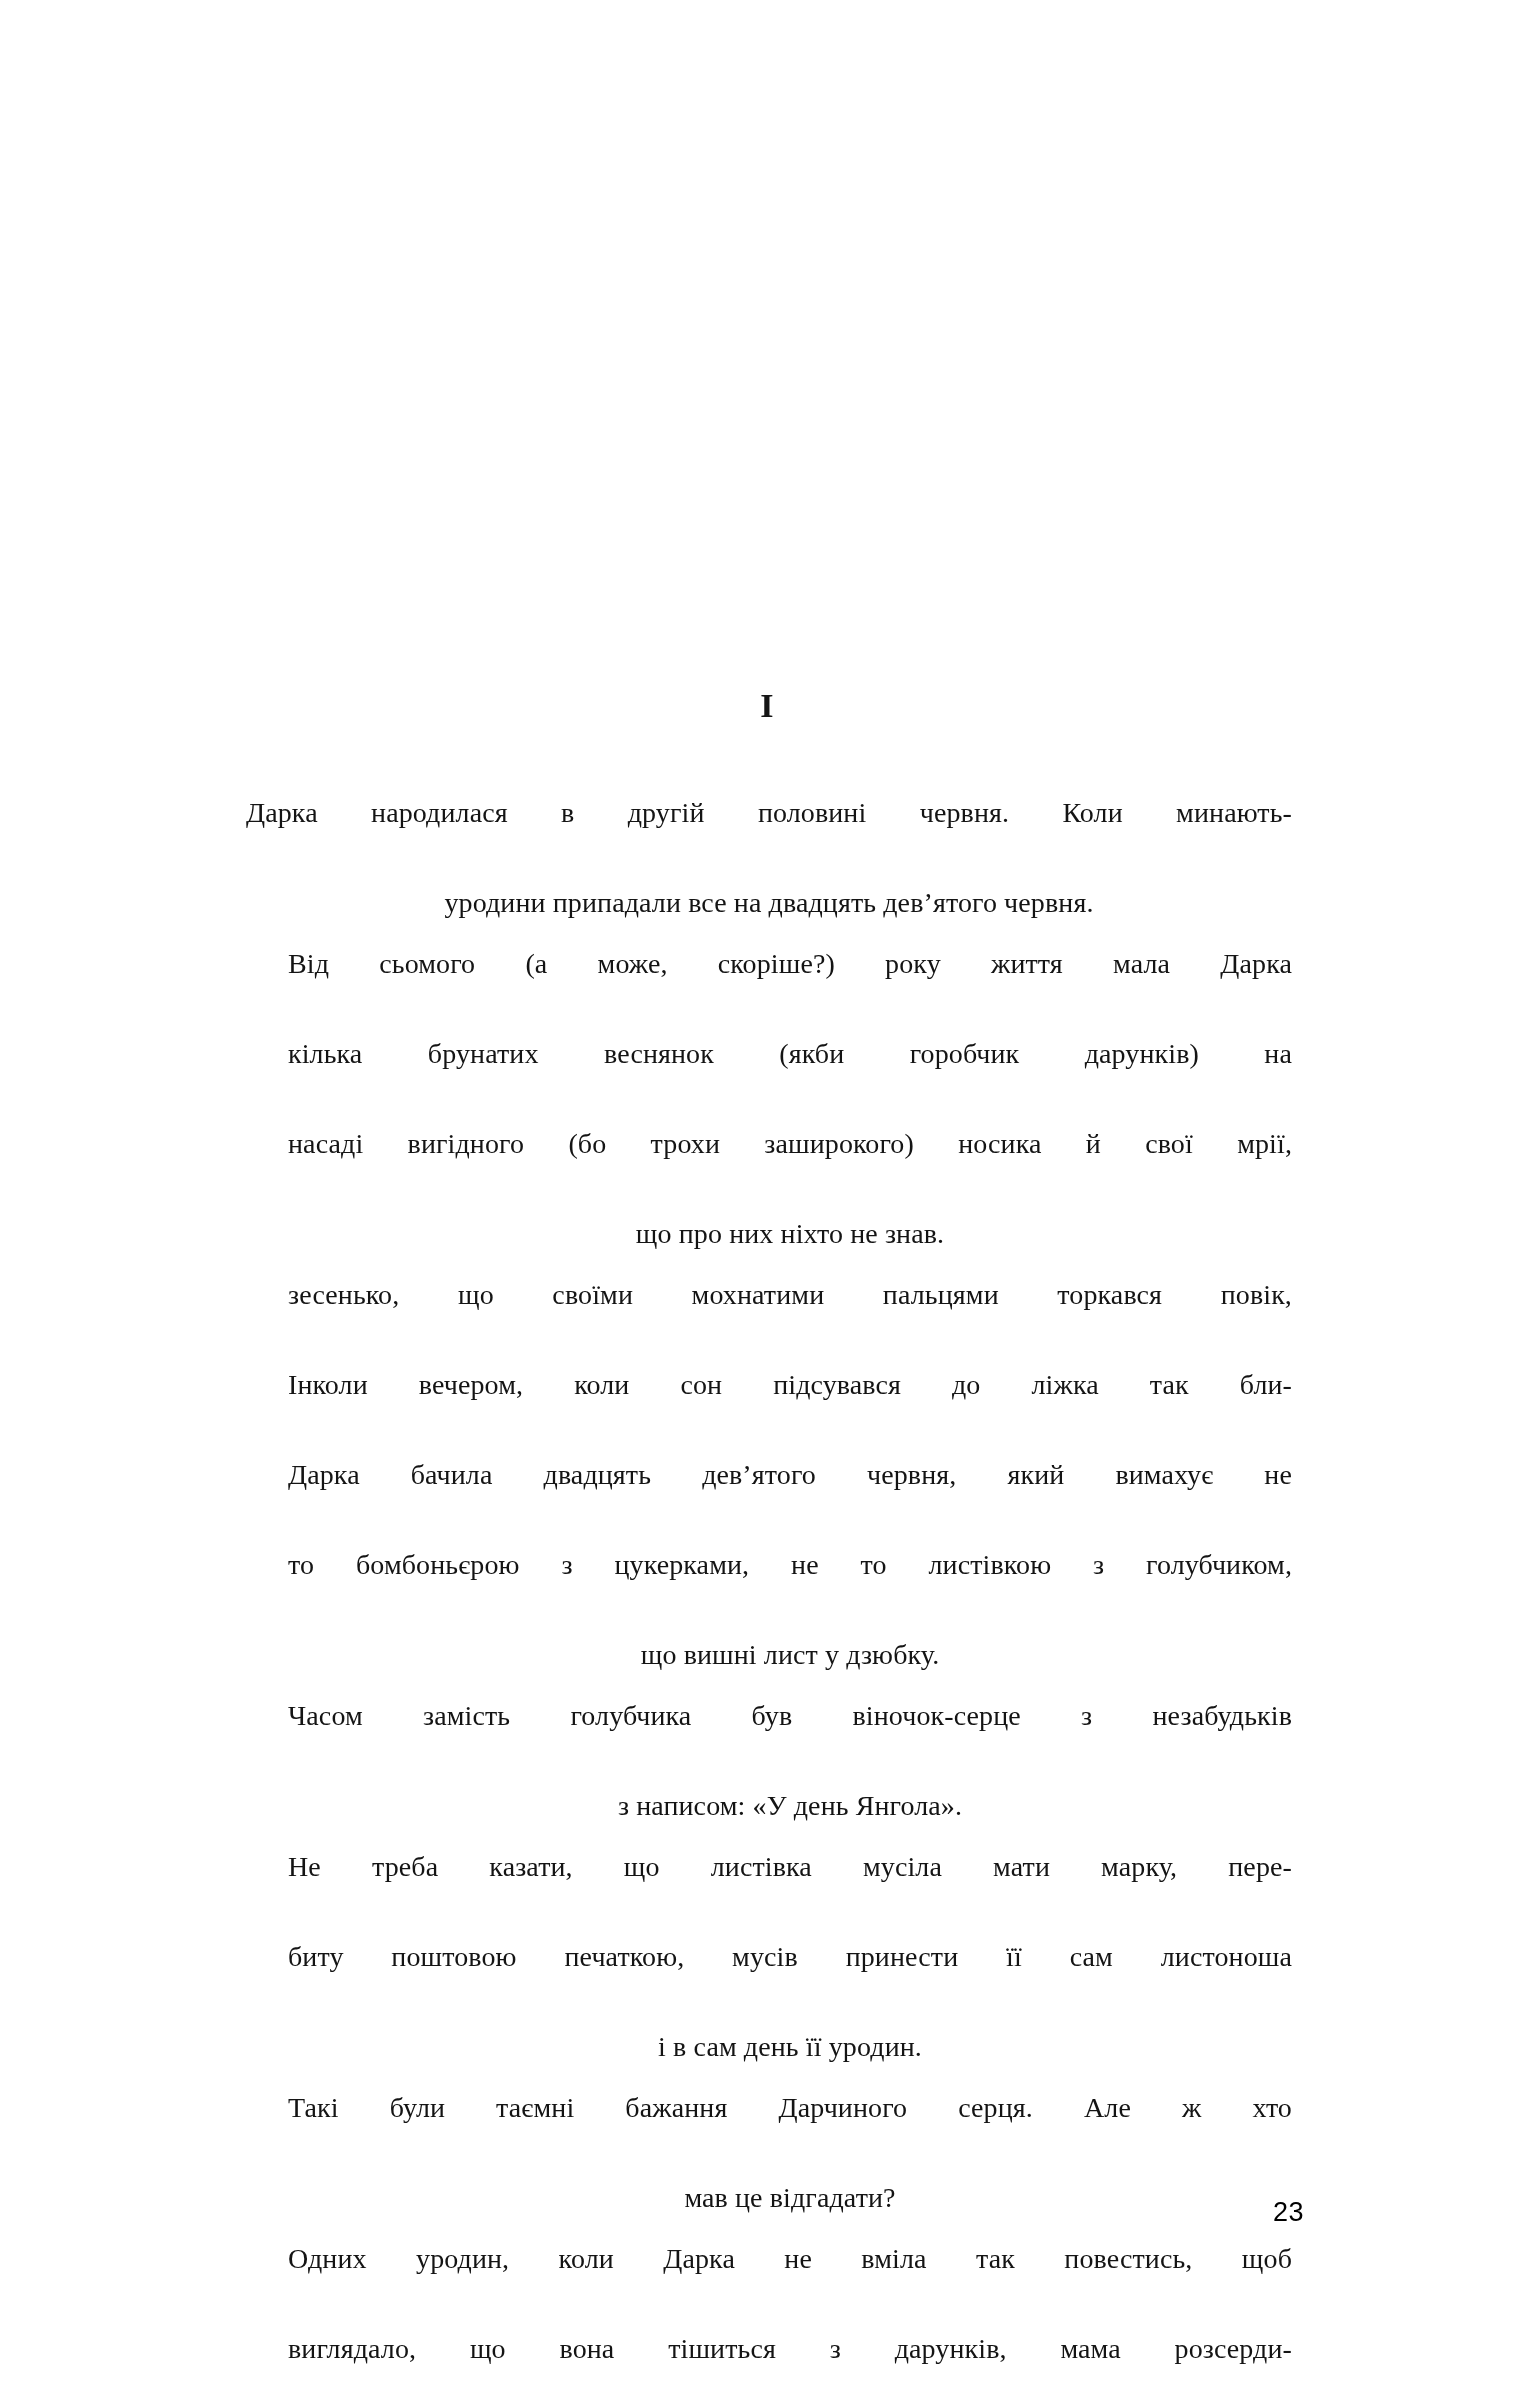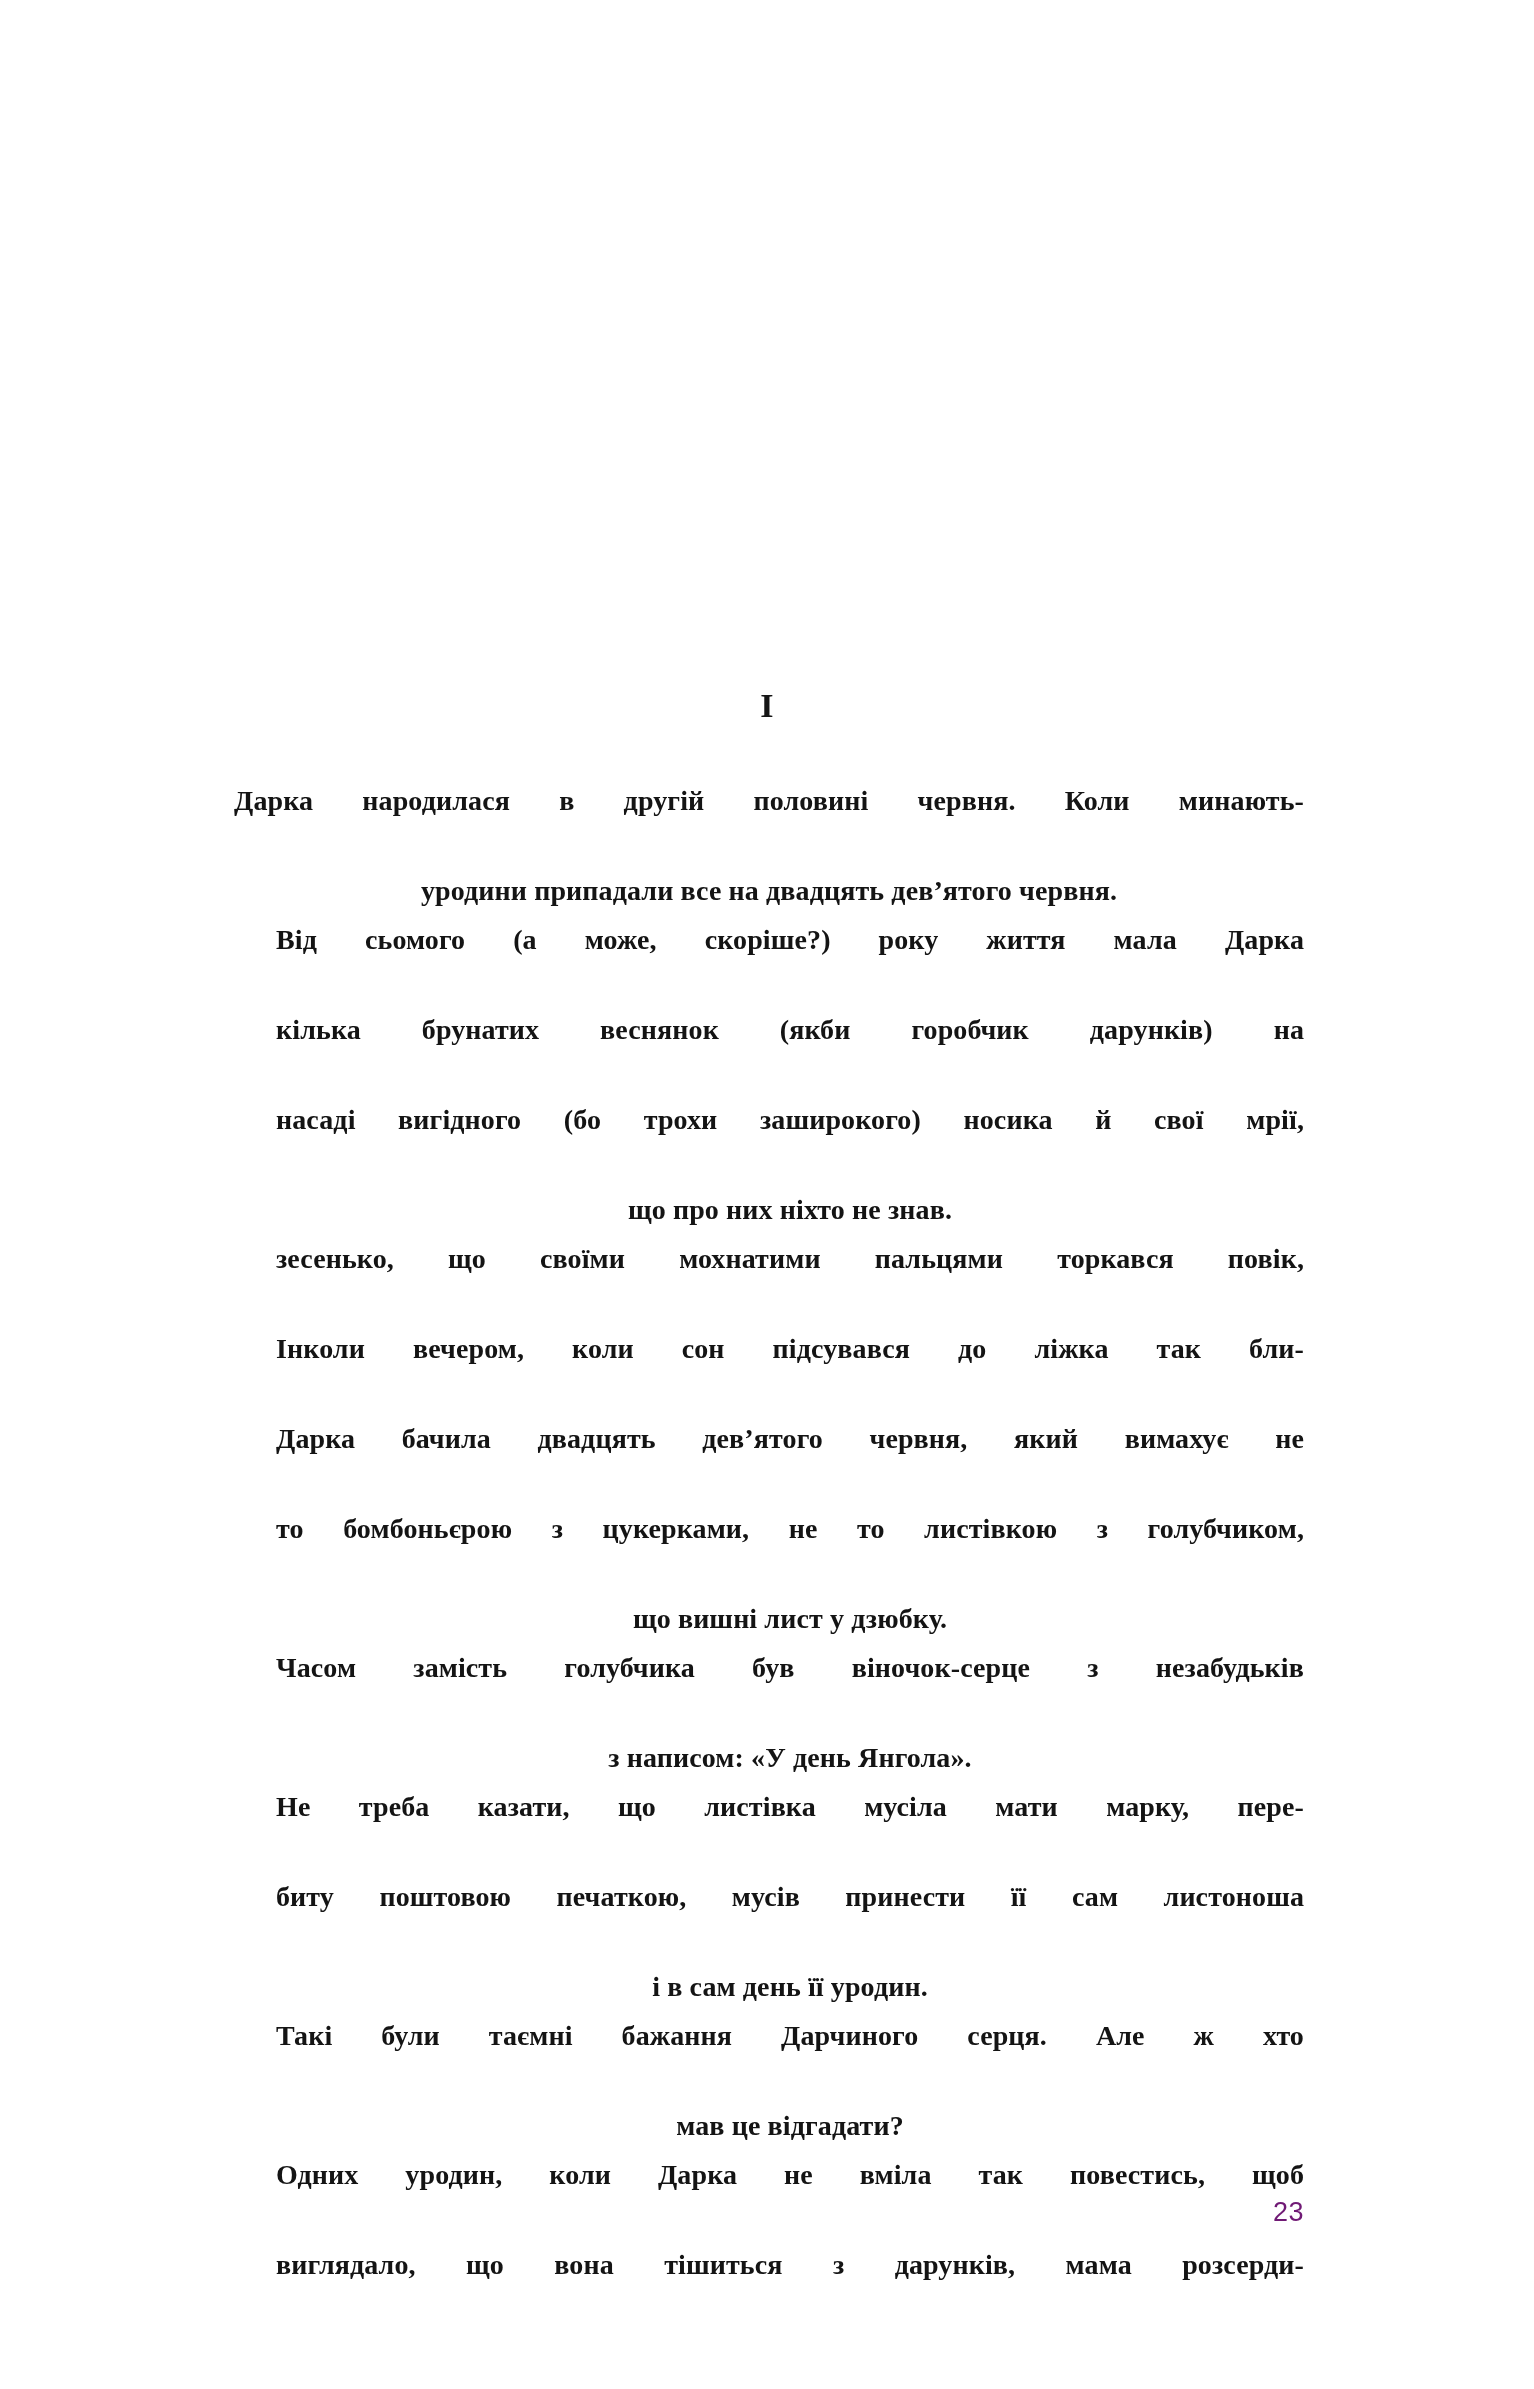--- a/index.html
+++ b/index.html
@@ -42,26 +42,26 @@
 
   
   .text-block {
     position: absolute;
     left: 230px;
     top: 774px;
     width: 1078px;
   }
 
   .para {
-    margin: 4px;
+    margin: 16px;
     text-align: justify;
     text-justify: inter-word;
     font-size: 28px;
     line-height: 45px;
-    font-weight: 700;
+    font-weight: 400;
     color: #141414;
     letter-spacing: 0.004em;
     text-indent: 42px;
     -webkit-font-smoothing: antialiased;
   }
   .para.first {
     text-indent: 0;
   }
 
   
@@ -87,21 +87,21 @@
   
   .folio {
     position: absolute;
     left: 943px;
     top: 2197px;
     width: 361px;
     text-align: right;
     font-family: "Liberation Sans", "DejaVu Sans", sans-serif;
     font-size: 27px;
     font-weight: 400;
-    color: #701a75;
+    color: #000000;
     letter-spacing: 0.02em;
   }
 </style>
 </head>
 <body>
 
 <div class="page">
 
   <div class="chapter-mark">I</div>
 

